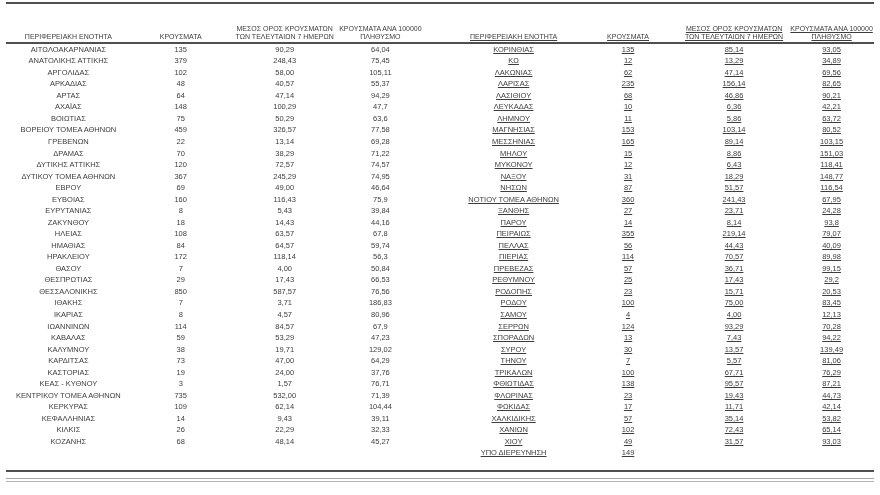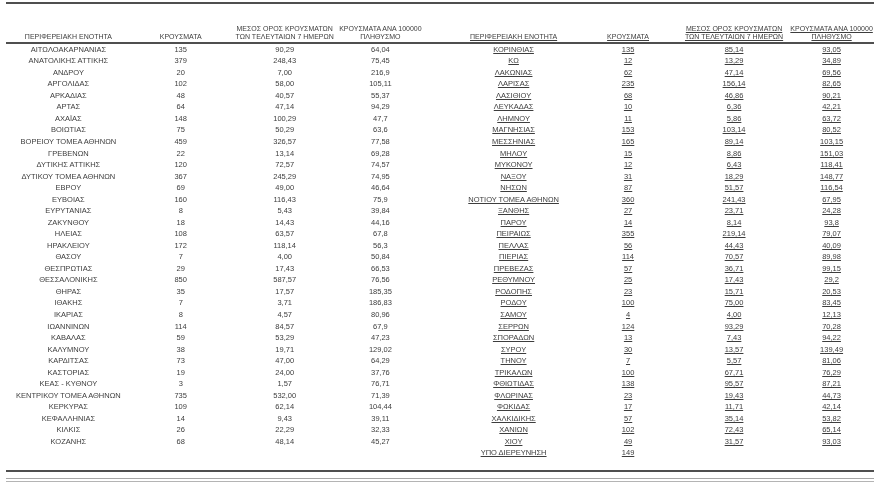--- a/index.html
+++ b/index.html
@@ -97,26 +97,20 @@
           <td>90,29</td>
           <td>64,04</td>
         </tr>
         <tr>
           <td>ΑΝΑΤΟΛΙΚΗΣ ΑΤΤΙΚΗΣ</td>
           <td>379</td>
           <td>248,43</td>
           <td>75,45</td>
         </tr>
         <tr>
-          <td>ΑΝΔΡΟΥ</td>
-          <td>20</td>
-          <td>7,00</td>
-          <td>216,9</td>
-        </tr>
-        <tr>
           <td>ΑΡΓΟΛΙΔΑΣ</td>
           <td>102</td>
           <td>58,00</td>
           <td>105,11</td>
         </tr>
         <tr>
           <td>ΑΡΚΑΔΙΑΣ</td>
           <td>48</td>
           <td>40,57</td>
           <td>55,37</td>
@@ -145,20 +139,26 @@
           <td>326,57</td>
           <td>77,58</td>
         </tr>
         <tr>
           <td>ΓΡΕΒΕΝΩΝ</td>
           <td>22</td>
           <td>13,14</td>
           <td>69,28</td>
         </tr>
         <tr>
+          <td>ΔΡΑΜΑΣ</td>
+          <td>70</td>
+          <td>38,29</td>
+          <td>71,22</td>
+        </tr>
+        <tr>
           <td>ΔΥΤΙΚΗΣ ΑΤΤΙΚΗΣ</td>
           <td>120</td>
           <td>72,57</td>
           <td>74,57</td>
         </tr>
         <tr>
           <td>ΔΥΤΙΚΟΥ ΤΟΜΕΑ ΑΘΗΝΩΝ</td>
           <td>367</td>
           <td>245,29</td>
           <td>74,95</td>
@@ -187,20 +187,26 @@
           <td>14,43</td>
           <td>44,16</td>
         </tr>
         <tr>
           <td>ΗΛΕΙΑΣ</td>
           <td>108</td>
           <td>63,57</td>
           <td>67,8</td>
         </tr>
         <tr>
+          <td>ΗΜΑΘΙΑΣ</td>
+          <td>84</td>
+          <td>64,57</td>
+          <td>59,74</td>
+        </tr>
+        <tr>
           <td>ΗΡΑΚΛΕΙΟΥ</td>
           <td>172</td>
           <td>118,14</td>
           <td>56,3</td>
         </tr>
         <tr>
           <td>ΘΑΣΟΥ</td>
           <td>7</td>
           <td>4,00</td>
           <td>50,84</td>
@@ -209,26 +215,20 @@
           <td>ΘΕΣΠΡΩΤΙΑΣ</td>
           <td>29</td>
           <td>17,43</td>
           <td>66,53</td>
         </tr>
         <tr>
           <td>ΘΕΣΣΑΛΟΝΙΚΗΣ</td>
           <td>850</td>
           <td>587,57</td>
           <td>76,56</td>
-        </tr>
-        <tr>
-          <td>ΘΗΡΑΣ</td>
-          <td>35</td>
-          <td>17,57</td>
-          <td>185,35</td>
         </tr>
         <tr>
           <td>ΙΘΑΚΗΣ</td>
           <td>7</td>
           <td>3,71</td>
           <td>186,83</td>
         </tr>
         <tr>
           <td>ΙΚΑΡΙΑΣ</td>
           <td>8</td>

